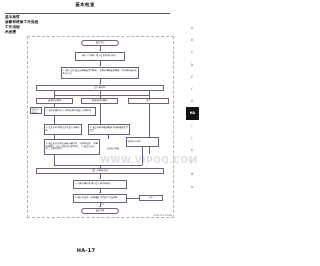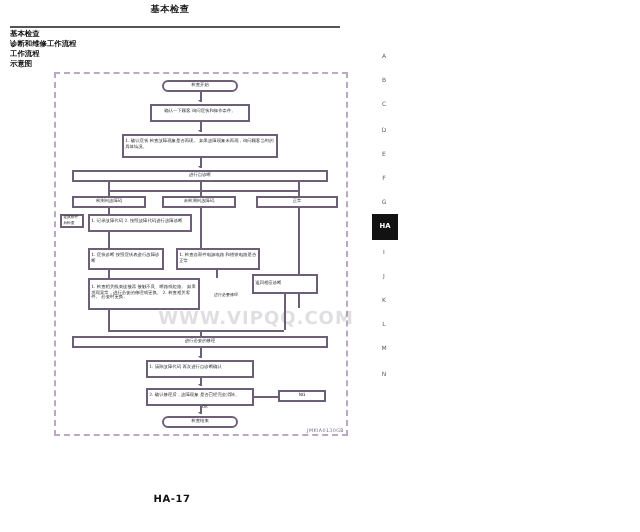--- a/index.html
+++ b/index.html
@@ -67,21 +67,21 @@
     border-top:1.8px solid #6d5f78;
   }
   .sidelbl{
     position:absolute;font-size:2px;color:#2a2a2a;line-height:2.4px;
     text-align:center;
   }
 
   
   .wm{
     position:absolute;left:30px;top:118px;width:140px;
-    text-align:center;font-size:9px;font-weight:bold;
+    text-align:right;font-size:9px;font-weight:bold;
     color:rgba(150,150,160,.30);letter-spacing:.5px;
     pointer-events:none;user-select:none;white-space:nowrap;
   }
 
   
   .tabs{position:absolute;right:0px;top:22px;width:16px;}
   .tab{
     height:12.2px;display:flex;align-items:center;justify-content:center;
     font-size:3px;color:#5d5d5d;
   }

